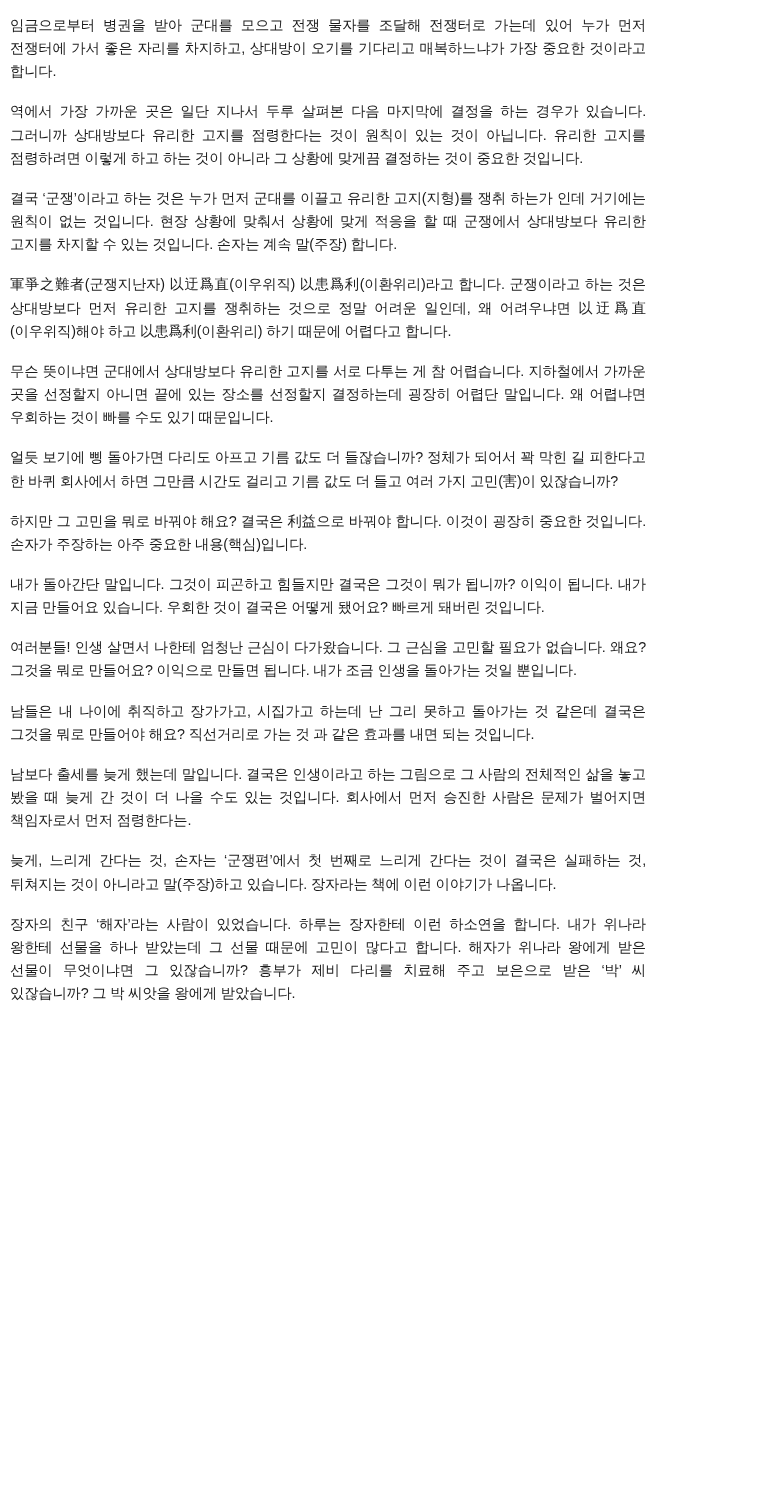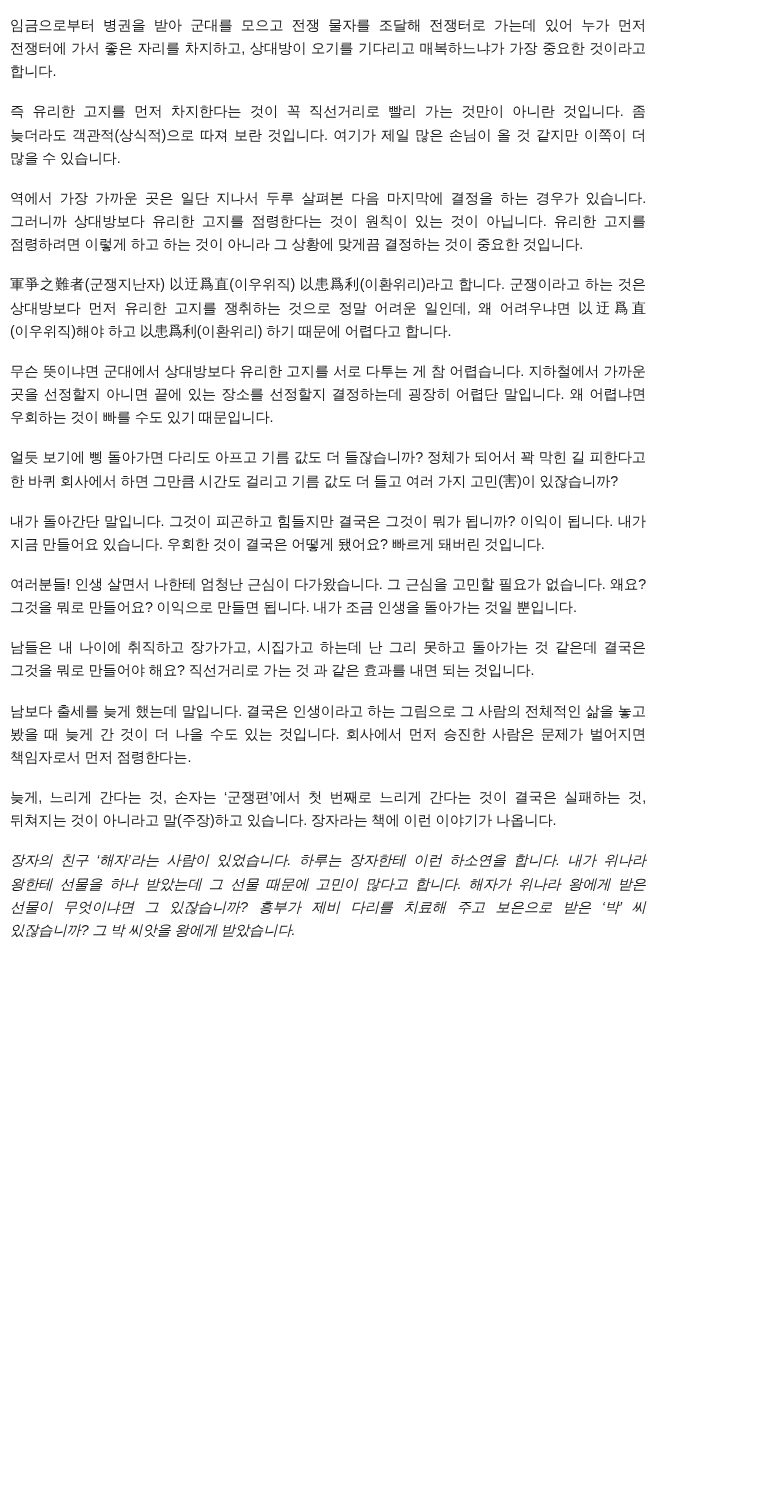--- a/index.html
+++ b/index.html
@@ -22,32 +22,32 @@
     font-size: 14.3px;
     line-height: 1.62;
     letter-spacing: -0.15px;
     text-align: justify;
     margin: 0 0 17px 0;
     word-break: keep-all;
     color: #1a1a1a;
   }
   .para:last-child {
     margin-bottom: 12px;
-    font-style: italic;
   }
 </style>
 </head>
 <body>
 
 <div id="doc">
   <p class="para">임금으로부터 병권을 받아 군대를 모으고 전쟁 물자를 조달해 전쟁터로 가는데 있어 누가 먼저 전쟁터에 가서 좋은 자리를 차지하고, 상대방이 오기를 기다리고 매복하느냐가 가장 중요한 것이라고 합니다.</p>
-  <p class="para">즉 유리한 고지를 먼저 차지한다는 것이 꼭 직선거리로 빨리 가는 것만이 아니란 것입니다. 좀 늦더라도 객관적(상식적)으로 따져 보란 것입니다. 여기가 제일 많은 손님이 올 것 같지만 이쪽이 더 많을 수 있습니다.</p>
   <p class="para">역에서 가장 가까운 곳은 일단 지나서 두루 살펴본 다음 마지막에 결정을 하는 경우가 있습니다. 그러니까 상대방보다 유리한 고지를 점령한다는 것이 원칙이 있는 것이 아닙니다. 유리한 고지를 점령하려면 이렇게 하고 하는 것이 아니라 그 상황에 맞게끔 결정하는 것이 중요한 것입니다.</p>
+  <p class="para">결국 ‘군쟁’이라고 하는 것은 누가 먼저 군대를 이끌고 유리한 고지(지형)를 쟁취 하는가 인데 거기에는 원칙이 없는 것입니다. 현장 상황에 맞춰서 상황에 맞게 적응을 할 때 군쟁에서 상대방보다 유리한 고지를 차지할 수 있는 것입니다. 손자는 계속 말(주장) 합니다.</p>
   <p class="para">軍爭之難者(군쟁지난자) 以迂爲直(이우위직) 以患爲利(이환위리)라고 합니다. 군쟁이라고 하는 것은 상대방보다 먼저 유리한 고지를 쟁취하는 것으로 정말 어려운 일인데, 왜 어려우냐면 以迂爲直(이우위직)해야 하고 以患爲利(이환위리) 하기 때문에 어렵다고 합니다.</p>
   <p class="para">무슨 뜻이냐면 군대에서 상대방보다 유리한 고지를 서로 다투는 게 참 어렵습니다. 지하철에서 가까운 곳을 선정할지 아니면 끝에 있는 장소를 선정할지 결정하는데 굉장히 어렵단 말입니다. 왜 어렵냐면 우회하는 것이 빠를 수도 있기 때문입니다.</p>
   <p class="para">얼듯 보기에 삥 돌아가면 다리도 아프고 기름 값도 더 들잖습니까? 정체가 되어서 꽉 막힌 길 피한다고 한 바퀴 회사에서 하면 그만큼 시간도 걸리고 기름 값도 더 들고 여러 가지 고민(害)이 있잖습니까?</p>
+  <p class="para">하지만 그 고민을 뭐로 바꿔야 해요? 결국은 利益으로 바꿔야 합니다. 이것이 굉장히 중요한 것입니다. 손자가 주장하는 아주 중요한 내용(핵심)입니다.</p>
   <p class="para">내가 돌아간단 말입니다. 그것이 피곤하고 힘들지만 결국은 그것이 뭐가 됩니까? 이익이 됩니다. 내가 지금 만들어요 있습니다. 우회한 것이 결국은 어떻게 됐어요? 빠르게 돼버린 것입니다.</p>
   <p class="para">여러분들! 인생 살면서 나한테 엄청난 근심이 다가왔습니다. 그 근심을 고민할 필요가 없습니다. 왜요? 그것을 뭐로 만들어요? 이익으로 만들면 됩니다. 내가 조금 인생을 돌아가는 것일 뿐입니다.</p>
   <p class="para">남들은 내 나이에 취직하고 장가가고, 시집가고 하는데 난 그리 못하고 돌아가는 것 같은데 결국은 그것을 뭐로 만들어야 해요? 직선거리로 가는 것 과 같은 효과를 내면 되는 것입니다.</p>
   <p class="para">남보다 출세를 늦게 했는데 말입니다. 결국은 인생이라고 하는 그림으로 그 사람의 전체적인 삶을 놓고 봤을 때 늦게 간 것이 더 나을 수도 있는 것입니다. 회사에서 먼저 승진한 사람은 문제가 벌어지면 책임자로서 먼저 점령한다는.</p>
   <p class="para">늦게, 느리게 간다는 것, 손자는 ‘군쟁편’에서 첫 번째로 느리게 간다는 것이 결국은 실패하는 것, 뒤쳐지는 것이 아니라고 말(주장)하고 있습니다. 장자라는 책에 이런 이야기가 나옵니다.</p>
   <p class="para">장자의 친구 ‘해자’라는 사람이 있었습니다. 하루는 장자한테 이런 하소연을 합니다. 내가 위나라 왕한테 선물을 하나 받았는데 그 선물 때문에 고민이 많다고 합니다. 해자가 위나라 왕에게 받은 선물이 무엇이냐면 그 있잖습니까? 흥부가 제비 다리를 치료해 주고 보은으로 받은 ‘박’ 씨 있잖습니까? 그 박 씨앗을 왕에게 받았습니다.</p>
 </div>
 
 </body></html>

